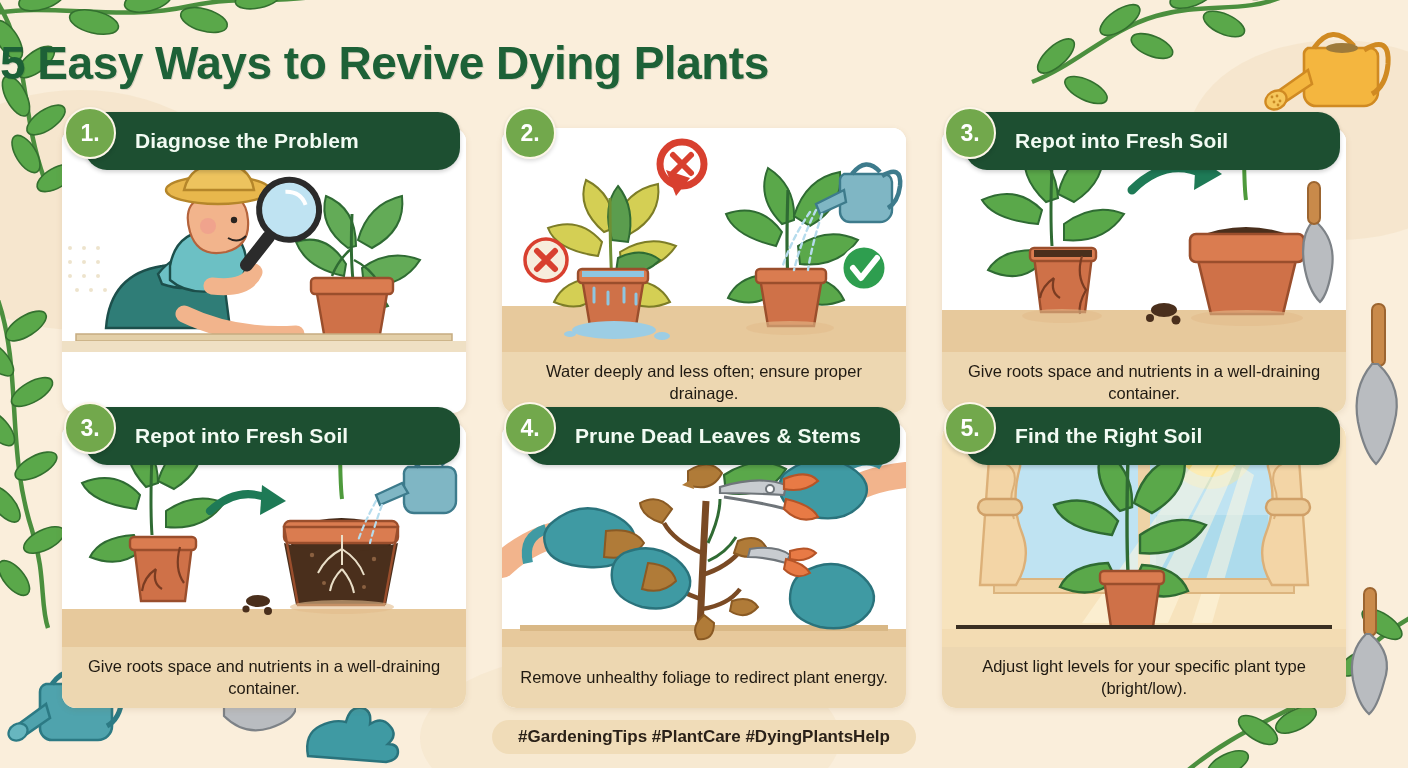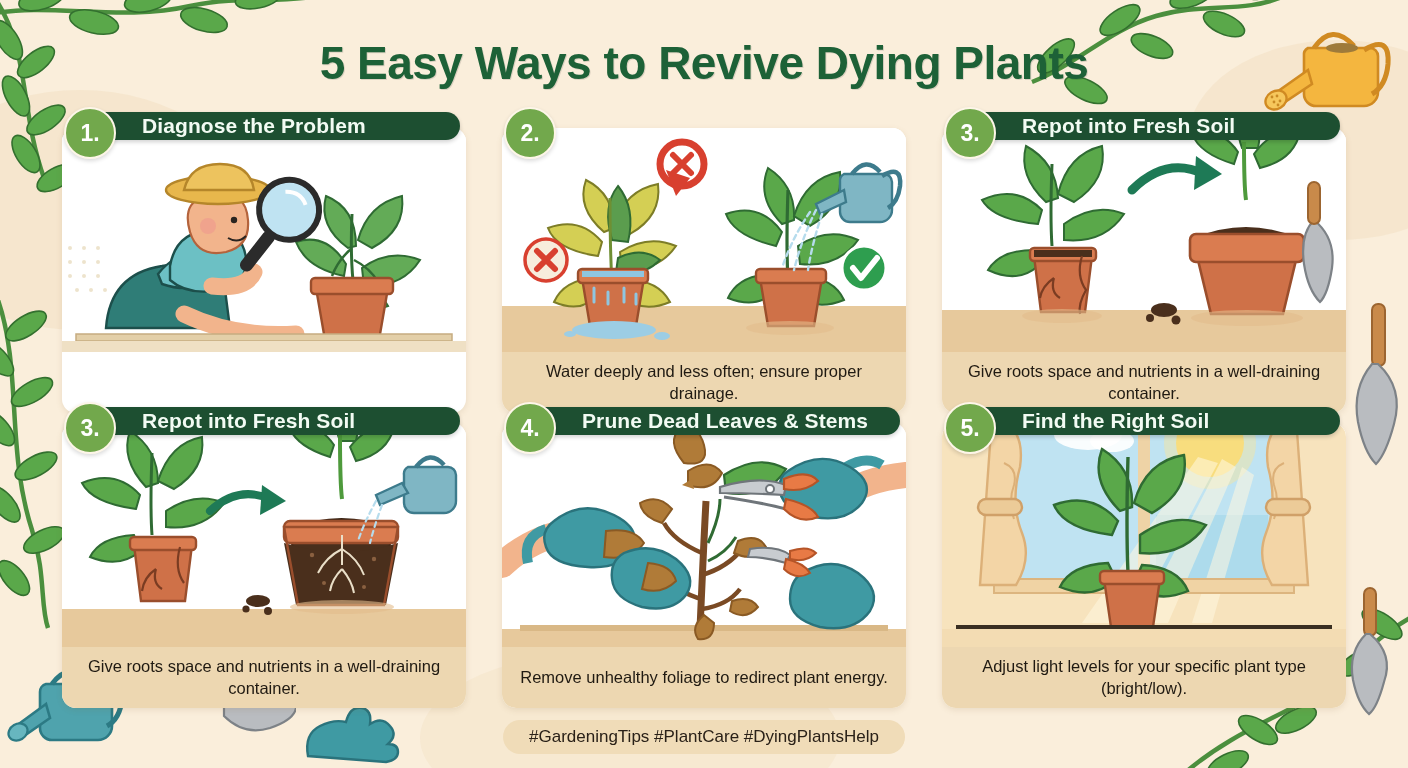--- a/index.html
+++ b/index.html
@@ -11,21 +11,21 @@
   }
   #stage { position:absolute; inset:0; background:#faeedb; }
 
   
   .bg-blob { position:absolute; border-radius:50%; background:#f3e0c2; opacity:.55; }
   .deco { position:absolute; pointer-events:none; }
 
   
   .title {
     position:absolute; top:36px; left:0; width:1408px;
-    text-align:center;
+    text-align:left;
     font-size:46px; font-weight:bold; letter-spacing:-.5px;
     color:#1d6137;
     text-shadow:1px 1px 0 rgba(0,0,0,.12);
   }
 
   
   .grid {
     position:absolute; top:128px; left:62px;
     width:1288px; height:580px;
     display:grid;
@@ -51,22 +51,22 @@
     background:#edd7b1;
     border-radius:0 0 14px 14px;
     display:flex; align-items:center; justify-content:center;
     text-align:center;
     font-size:16.5px; line-height:1.33; color:#201a12;
     padding:0 12px;
   }
 
   
   .hdr {
-    position:absolute; top:-16px; left:30px; right:6px;
-    height:28px;
+    position:absolute; top:-16px; left:23px; right:6px;
+    height:58px;
     background:#1d4f31;
     border-radius:22px;
     display:flex; align-items:center;
     padding-left:50px;
     z-index:6;
     box-shadow:0 2px 4px rgba(0,0,0,.18);
   }
   .hdr-label {
     color:#f2fbf3; font-size:21px; font-weight:bold; letter-spacing:.1px;
     white-space:nowrap;
@@ -83,21 +83,21 @@
     box-shadow:0 2px 4px rgba(0,0,0,.15);
   }
 
   
   .footer {
     position:absolute; left:50%; transform:translateX(-50%);
     bottom:14px;
     background:#f0dcb8;
     border-radius:18px;
     padding:7px 26px;
-    font-size:17px; font-weight:normal; color:#2a2118;
+    font-size:17px; font-weight:bold; color:#2a2118;
     white-space:nowrap;
   }
 </style>
 </head>
 <body>
 
 <div id="stage">
 
   <div class="bg-blob" style="width:340px;height:240px;left:-90px;top:90px;"></div>
   <div class="bg-blob" style="width:300px;height:200px;right:-80px;top:40px;"></div>

